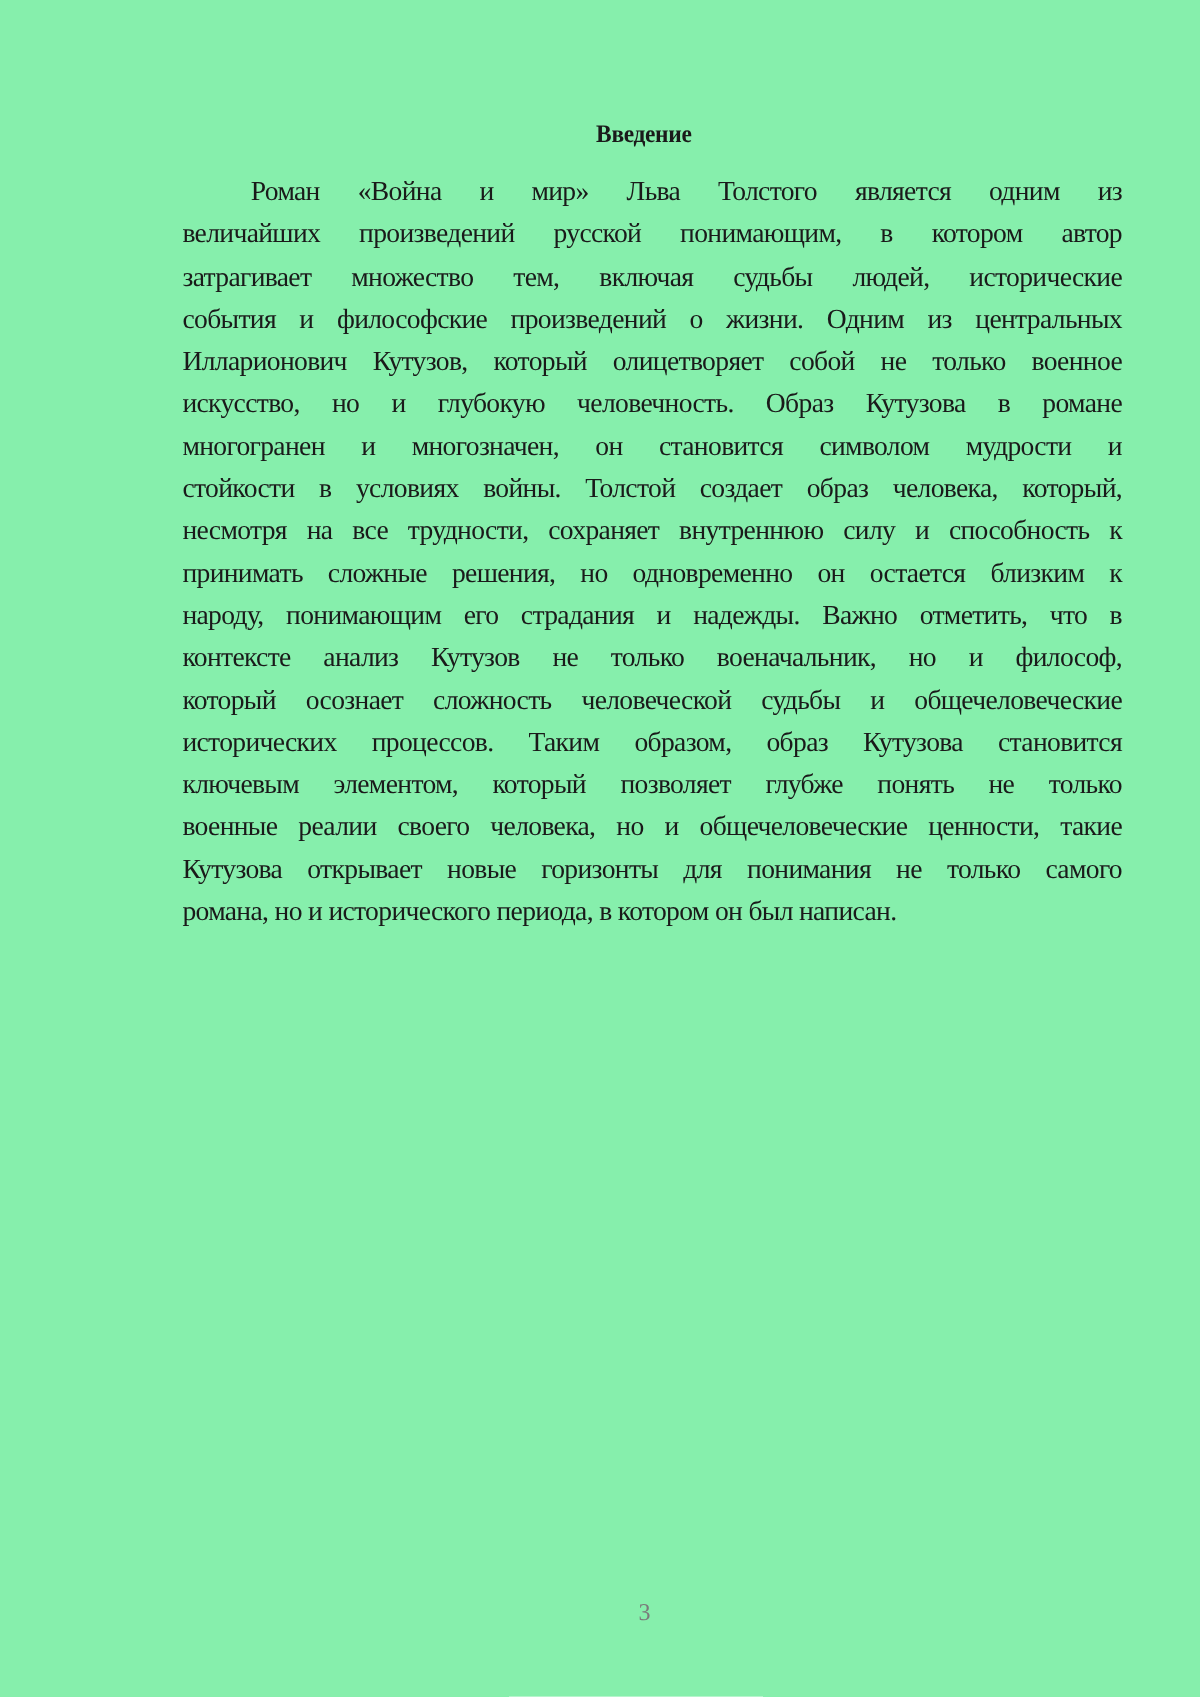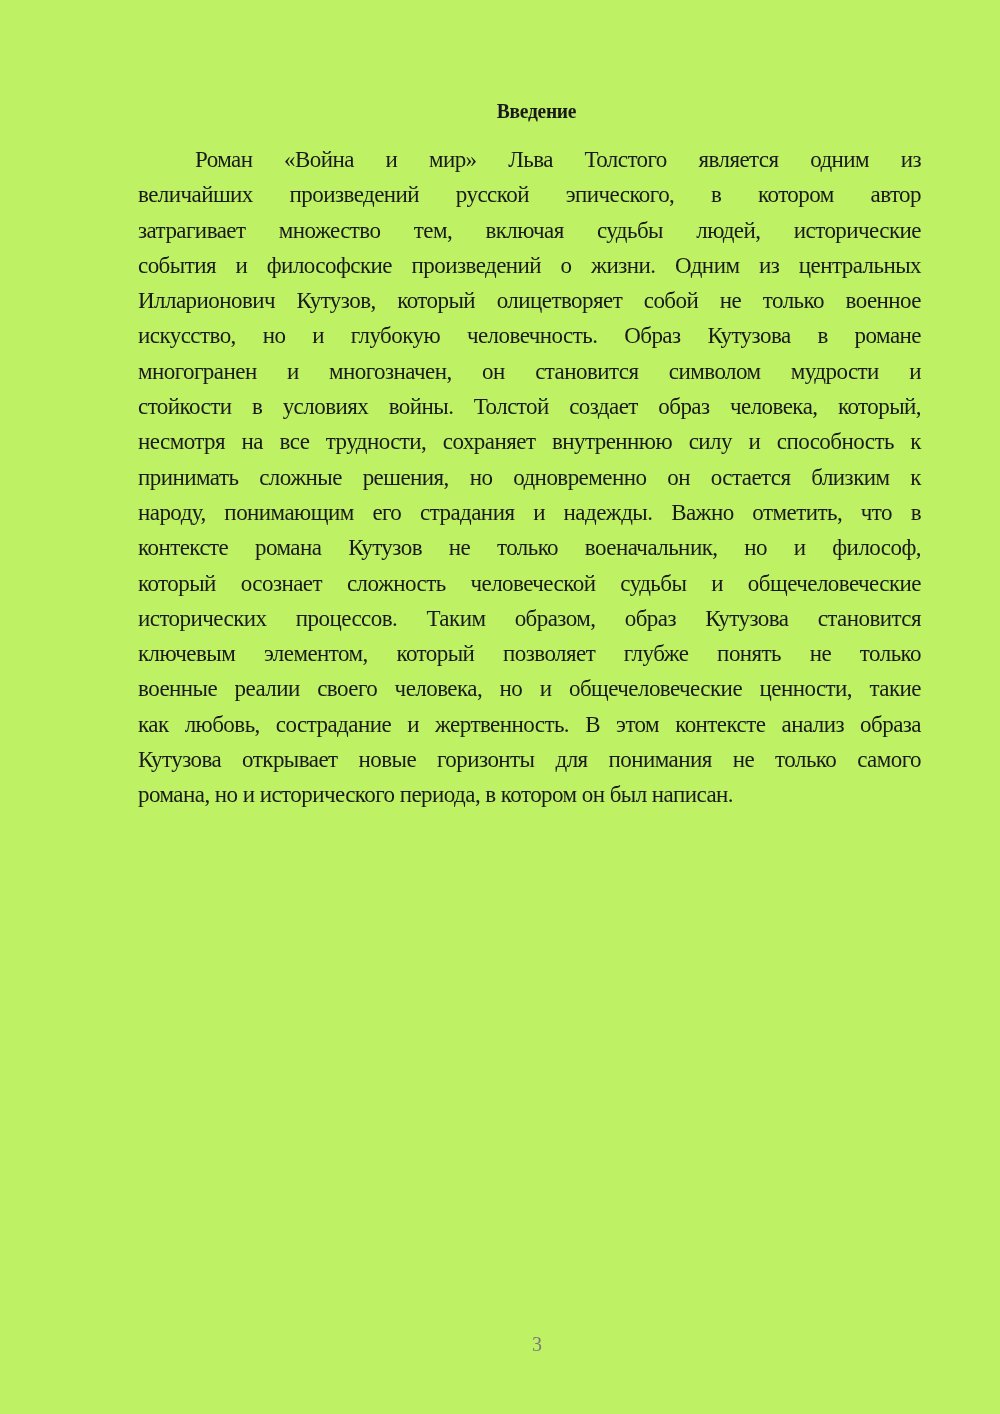--- a/index.html
+++ b/index.html
@@ -13,38 +13,38 @@
       position: relative;
       overflow: hidden;
       font-family: "Liberation Serif", "DejaVu Serif", serif;
       color: #1a1a1a;
     }
     .page {
       position: absolute;
       left: 0; top: 0;
       width: 1000px;
       height: 1414px;
-      background: #bef264;
+      background: #86efac;
     }
     .title {
       position: absolute;
       left: 145px;
       width: 783px;
       top: 98px;
       text-align: center;
       font-weight: bold;
       font-size: 21px;
       line-height: 26px;
       letter-spacing: -0.3px;
       transform: scaleX(0.93);
       transform-origin: center;
     }
     .body-text {
       position: absolute;
-      left: 138px;
+      left: 152px;
       top: 145px;
       width: 783px;
       font-size: 23px;
       font-family: Liberation Serif, serif;
     }
     .line {
       display: block;
       height: 35.3px;
       line-height: 30px;
       white-space: nowrap;
@@ -74,35 +74,34 @@
   </style>
 </head>
 <body>
 
 <div class="page">
 
   <div class="title">Введение</div>
 
   <div class="body-text">
     <span class="line first">Роман «Война и мир» Льва Толстого является одним из</span>
-    <span class="line">величайших произведений русской эпического, в котором автор</span>
+    <span class="line">величайших произведений русской понимающим, в котором автор</span>
     <span class="line">затрагивает множество тем, включая судьбы людей, исторические</span>
     <span class="line">события и философские произведений о жизни. Одним из центральных</span>
     <span class="line">Илларионович Кутузов, который олицетворяет собой не только военное</span>
     <span class="line">искусство, но и глубокую человечность. Образ Кутузова в романе</span>
     <span class="line">многогранен и многозначен, он становится символом мудрости и</span>
     <span class="line">стойкости в условиях войны. Толстой создает образ человека, который,</span>
     <span class="line">несмотря на все трудности, сохраняет внутреннюю силу и способность к</span>
     <span class="line">принимать сложные решения, но одновременно он остается близким к</span>
     <span class="line">народу, понимающим его страдания и надежды. Важно отметить, что в</span>
-    <span class="line">контексте романа Кутузов не только военачальник, но и философ,</span>
+    <span class="line">контексте анализ Кутузов не только военачальник, но и философ,</span>
     <span class="line">который осознает сложность человеческой судьбы и общечеловеческие</span>
     <span class="line">исторических процессов. Таким образом, образ Кутузова становится</span>
     <span class="line">ключевым элементом, который позволяет глубже понять не только</span>
     <span class="line">военные реалии своего человека, но и общечеловеческие ценности, такие</span>
-    <span class="line">как любовь, сострадание и жертвенность. В этом контексте анализ образа</span>
     <span class="line">Кутузова открывает новые горизонты для понимания не только самого</span>
     <span class="line last">романа, но и исторического периода, в котором он был написан.</span>
   </div>
 
   <div class="page-number">3</div>
 
 </div>
 
 </body></html>

